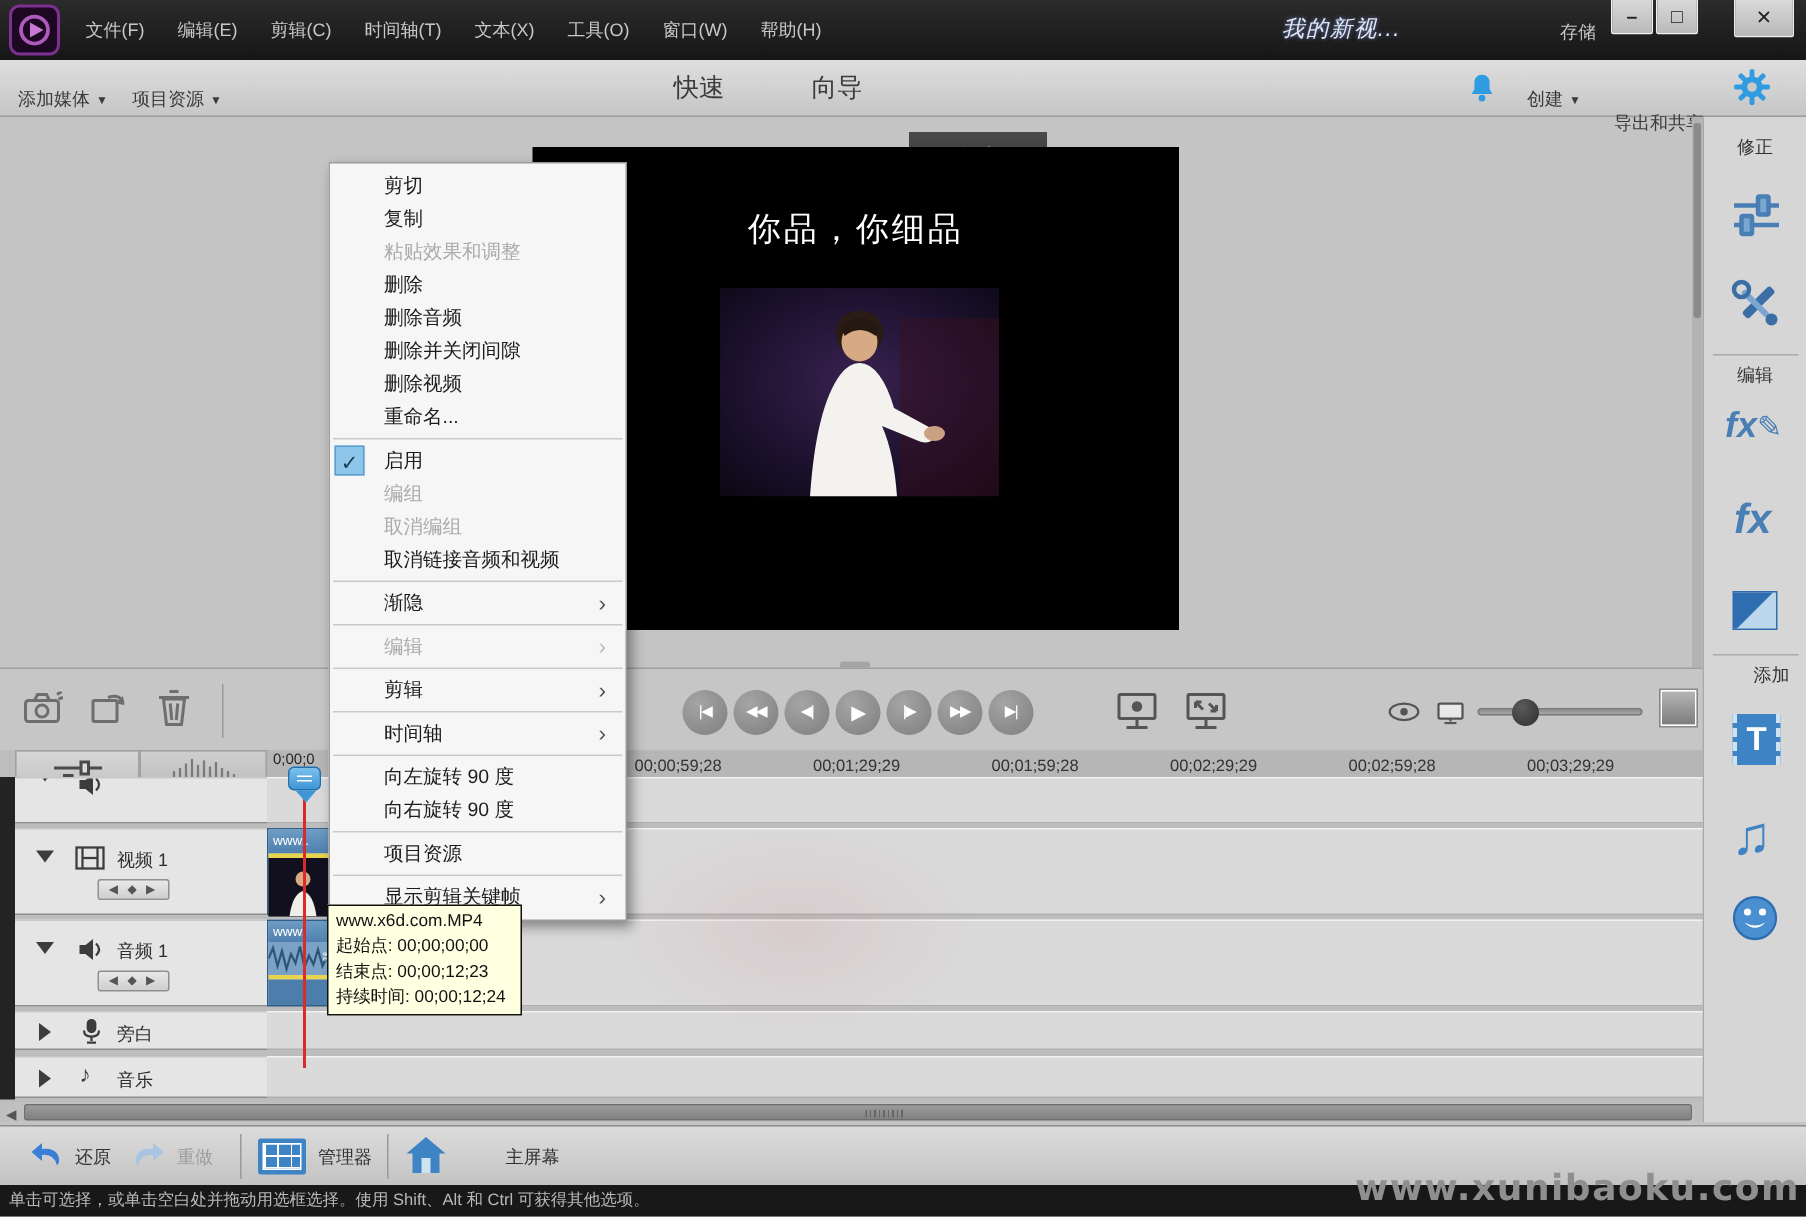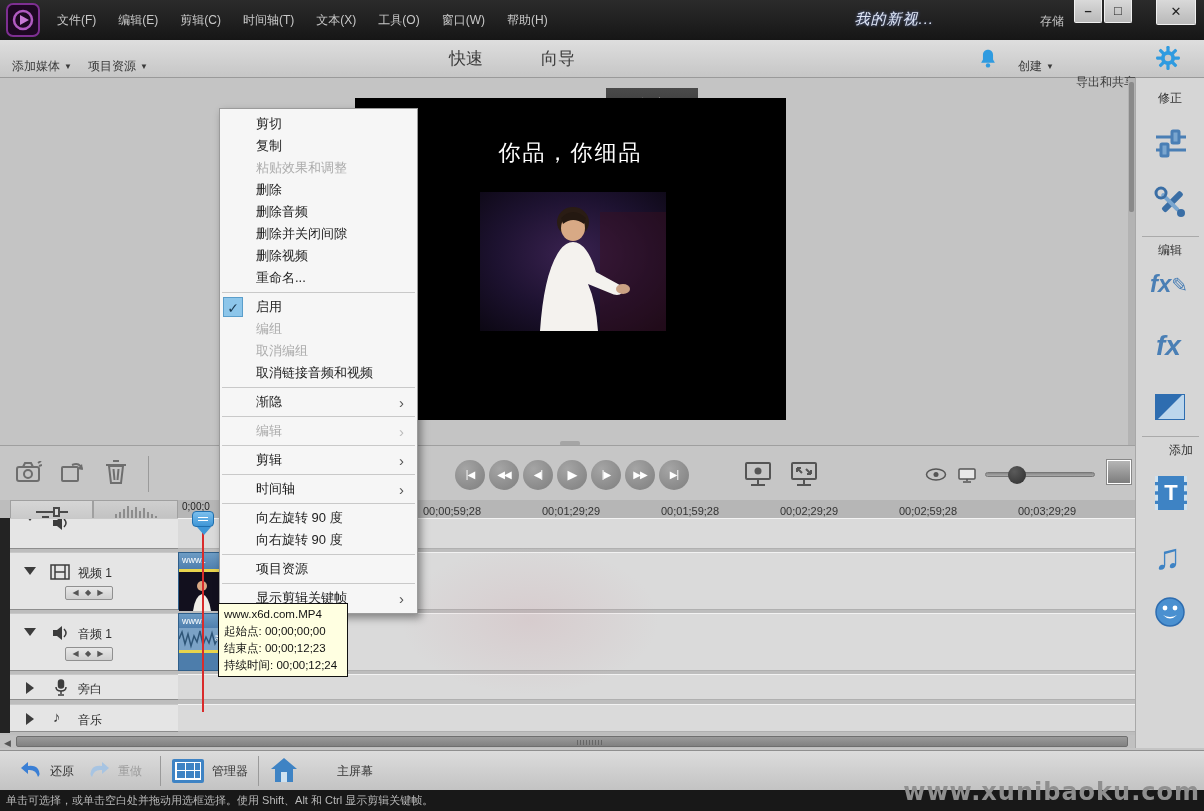--- a/index.html
+++ b/index.html
@@ -691,17 +691,17 @@
     <div class="abs" style="left:270px;top:6px;">
       <svg width="28" height="26" viewBox="0 0 28 26">
           <path d="M14 1 L27 12 L23 12 L23 25 L5 25 L5 12 L1 12 Z" fill="#3e83c4"></path>
           <rect x="11" y="15" width="6" height="10" fill="#cfe2f0"></rect>
         </svg>
     </div>
     <div class="abs bb-label" style="left:305px;top:0;margin-left:32px;">主屏幕</div>
   </div>
 
   <div class="abs statusbar">
-    <span>单击可选择，或单击空白处并拖动用选框选择。使用 Shift、Alt 和 Ctrl 显示剪辑关键帧。</span>
+    <span>单击可选择，或单击空白处并拖动用选框选择。使用 Shift、Alt 和 Ctrl 可获得其他选项。</span>
     <span class="watermark">www.xunibaoku.com</span>
   </div>
 
 </div>
 
 </body></html>

